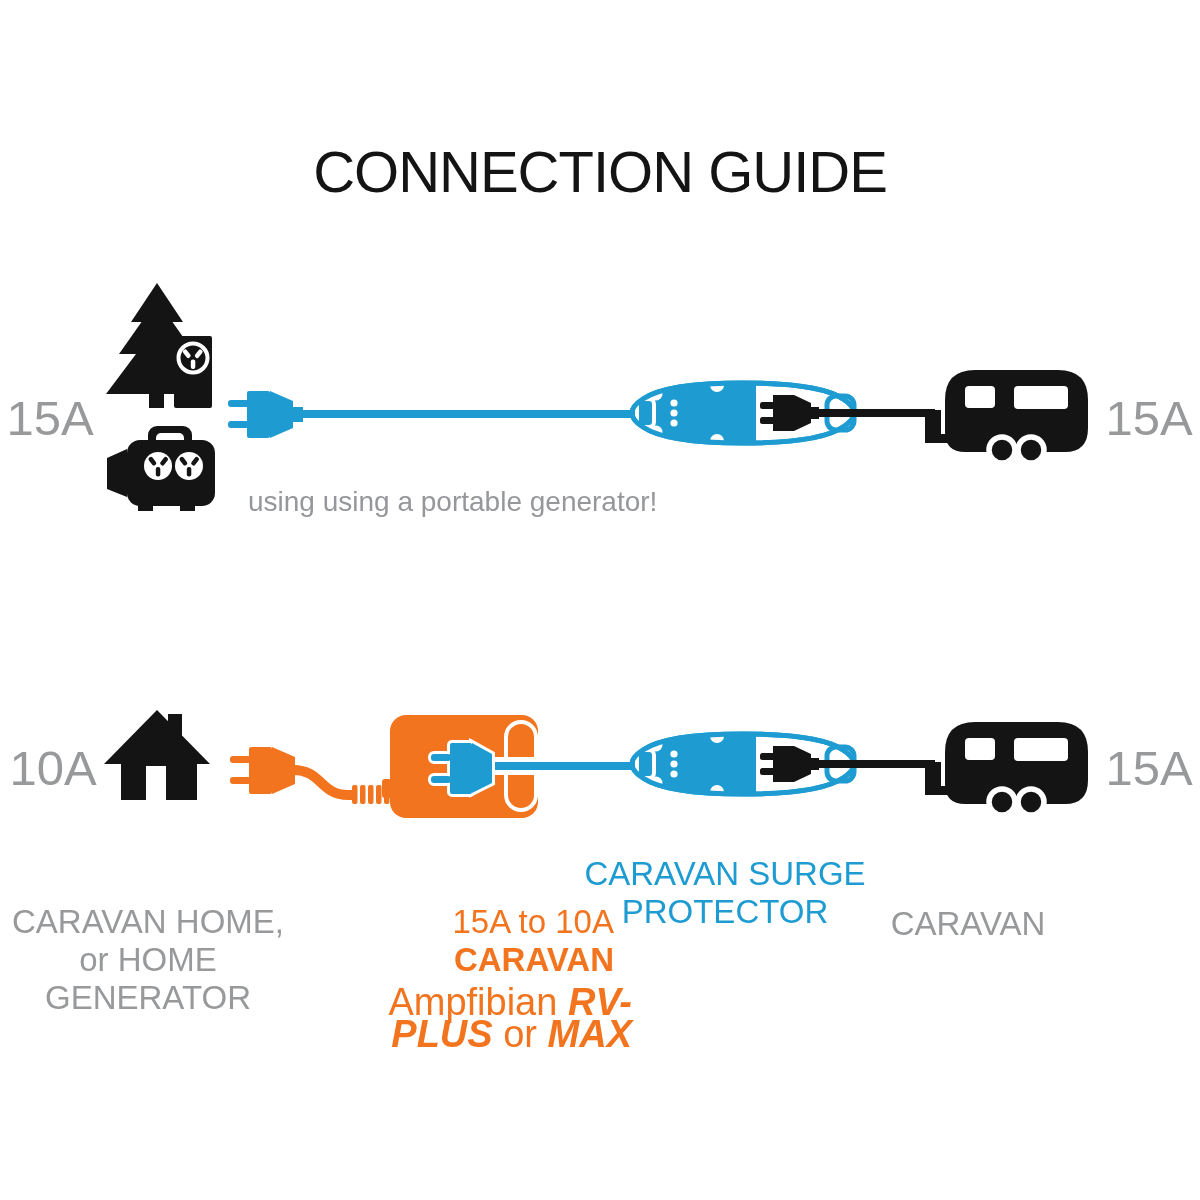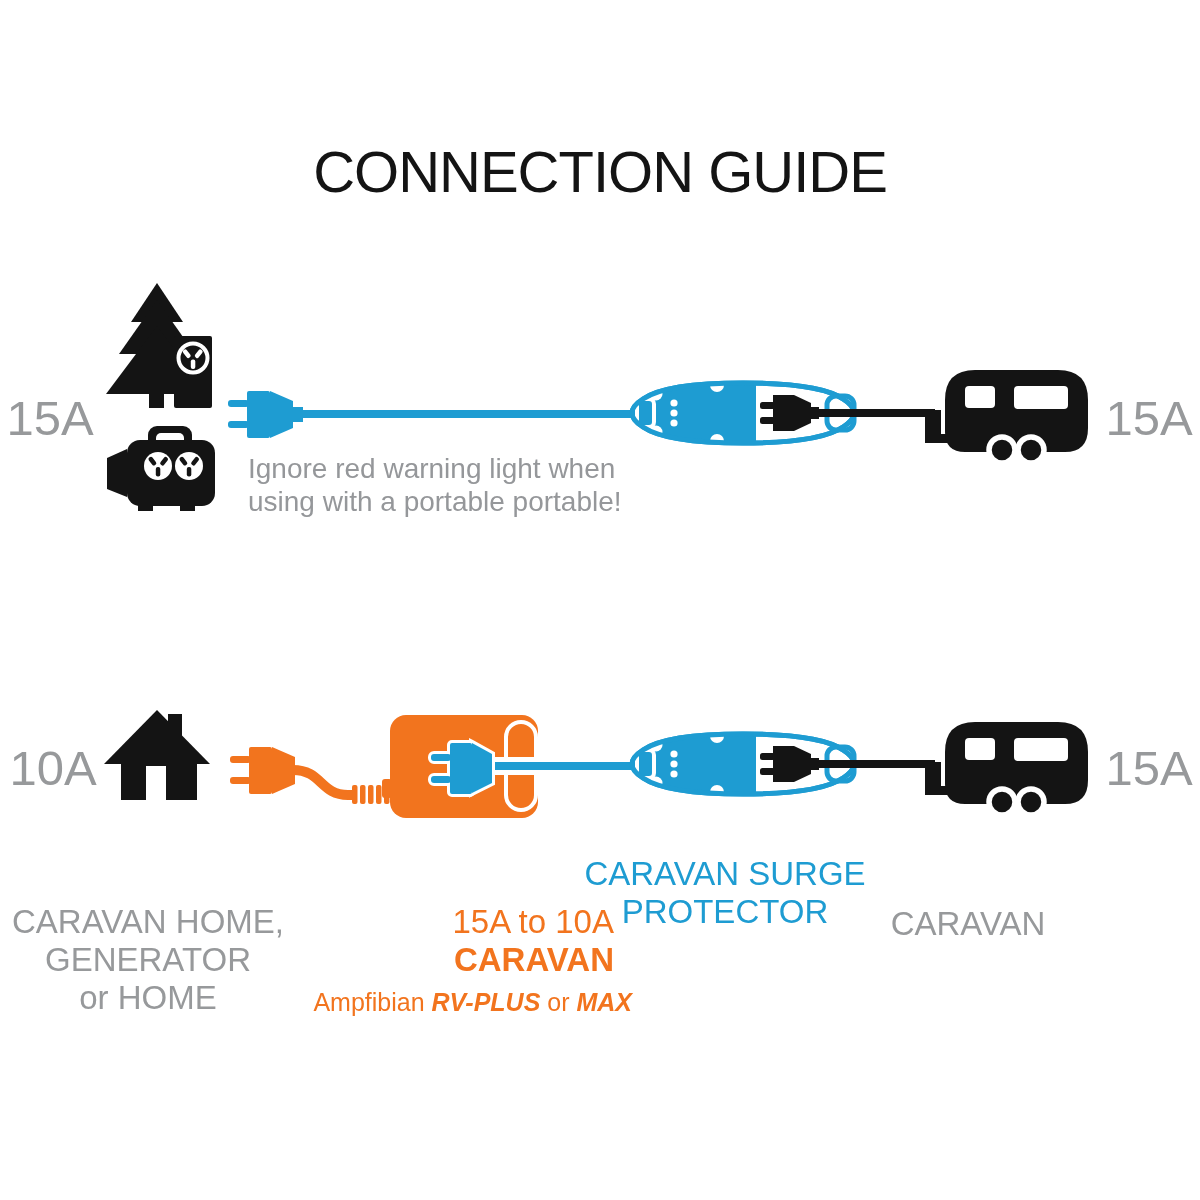--- a/index.html
+++ b/index.html
@@ -26,21 +26,21 @@
   .amp-r1-right{left:1098px;top:394px;width:102px;}
   .amp-r2-left{left:0;top:744px;width:106px;}
   .amp-r2-right{left:1098px;top:744px;width:102px;}
   .note{left:248px;top:452px;font-size:28px;line-height:33px;color:#95979a;}
   .cap{font-size:33px;line-height:38px;text-align:center;}
   .cap-source{left:0;top:903px;width:296px;}
   .cap-adaptor{left:310px;top:903px;width:304px;color:var(--orange);text-align:right;}
   .cap-surge{left:577px;top:855px;width:296px;color:var(--blue);font-weight:400;}
   .cap-caravan{left:870px;top:905px;width:196px;}
   .bold{font-weight:700;}
-  .subnote{margin-top:7px;font-size:25px;line-height:32px;width:340px;margin-left:-18px;}
+  .subnote{margin-top:7px;font-size:38px;line-height:32px;width:340px;margin-left:-18px;}
   .bi{font-weight:700;font-style:italic;}
 </style>
 </head>
 <body>
 
 <div class="stage">
 
   <svg class="art" width="1200" height="1200" viewBox="0 0 1200 1200">
     <defs>
       <path id="boat" d="M115 2 C66 2 31 7 15 18 C7 23 4 27 4 32 C4 37 7 41 15 46 C31 57 66 62 115 62 C164 62 199 57 215 46 C223 41 226 37 226 32 C226 27 223 23 215 18 C199 7 164 2 115 2 Z"></path>
@@ -194,28 +194,28 @@
   </svg>
 
   <div class="txt title">CONNECTION GUIDE</div>
 
   <div class="txt amp amp-r1-left">15A</div>
   <div class="txt amp amp-r1-right">15A</div>
   <div class="txt amp amp-r2-left">10A</div>
   <div class="txt amp amp-r2-right">15A</div>
 
   <div class="txt note">
-    <span>Ignore red warning light when</span><br>
-    <span>using with a portable portable!</span>
+    <br>
+    <span>using using a portable generator!</span>
   </div>
 
   <div class="txt cap cap-source">
     <div>CARAVAN HOME,</div>
+    <div>or HOME</div>
     <div>GENERATOR</div>
-    <div>or HOME</div>
   </div>
 
   <div class="txt cap cap-adaptor">
     <div>15A to 10A</div>
     <div class="bold">CARAVAN</div>
     <div class="subnote">
       <span>Ampfibian </span><span class="bi">RV-PLUS</span><span> or </span><span class="bi">MAX</span>
     </div>
   </div>
 

